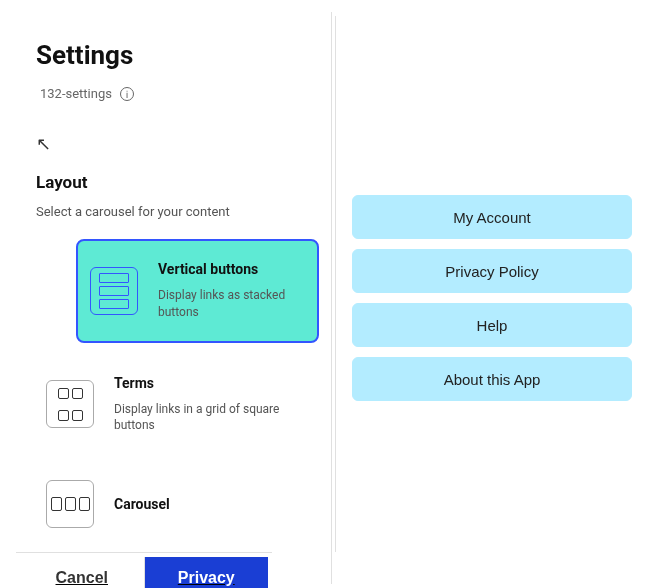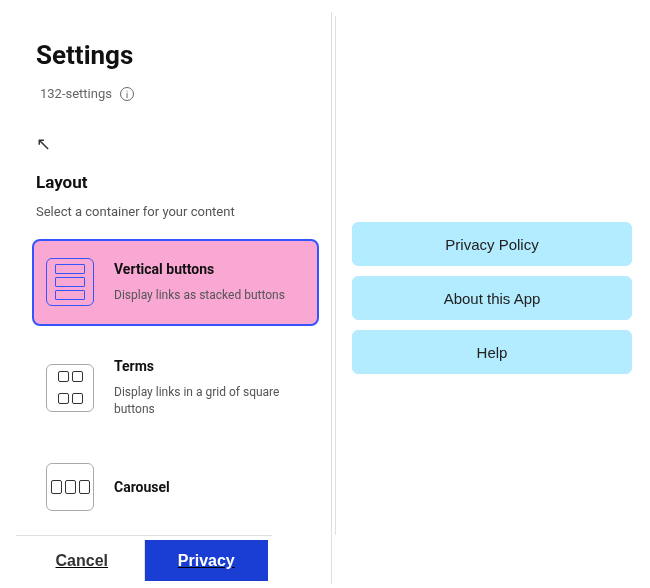--- a/index.html
+++ b/index.html
@@ -82,21 +82,22 @@
       gap: 12px;
       padding: 12px;
       border-radius: 8px;
       border: 2px solid transparent;
       margin-bottom: 10px;
       cursor: pointer;
     }
 
     .layout-option.selected {
       border-color: #3355ff;
-      background: #f9a8d4;
+      background: #5eead4;
+      margin-left: 44px;
     }
 
     .layout-option .icon-box {
       width: 48px;
       height: 48px;
       border: 1.5px solid #aaa;
       border-radius: 6px;
       display: flex;
       flex-direction: column;
       align-items: center;
@@ -223,21 +224,21 @@
     <div class="left-panel" style="flex:1;">
       <div class="settings-title">Settings</div>
       <div class="settings-id">
         <span>132-settings</span>
         <span class="info-icon">ℹ</span>
       </div>
 
       <div class="cursor">↖</div>
 
       <div class="layout-title">Layout</div>
-      <div class="layout-subtitle">Select a container for your content</div>
+      <div class="layout-subtitle">Select a carousel for your content</div>
 
       <div class="layout-option selected">
         <div class="icon-box">
           <div class="h-line"></div>
           <div class="h-line"></div>
           <div class="h-line"></div>
         </div>
         <div class="option-text">
           <div class="option-title">Vertical buttons</div>
           <div class="option-desc">Display links as stacked buttons</div>
@@ -275,17 +276,18 @@
       </div>
     </div>
 
     <div class="bottom-bar">
       <button class="btn-cancel">Cancel</button>
       <button class="btn-select">Privacy</button>
     </div>
   </div>
 
   <div class="right-panel">
+    <button class="preview-button">My Account</button>
     <button class="preview-button">Privacy Policy</button>
+    <button class="preview-button">Help</button>
     <button class="preview-button">About this App</button>
-    <button class="preview-button">Help</button>
   </div>
 </div>
 
 </body></html>

